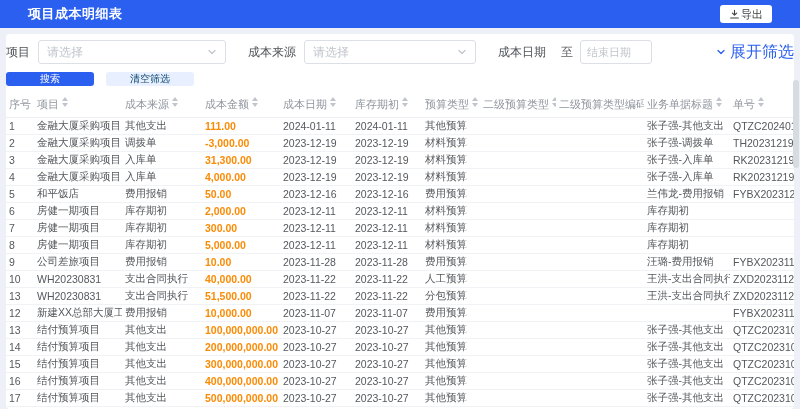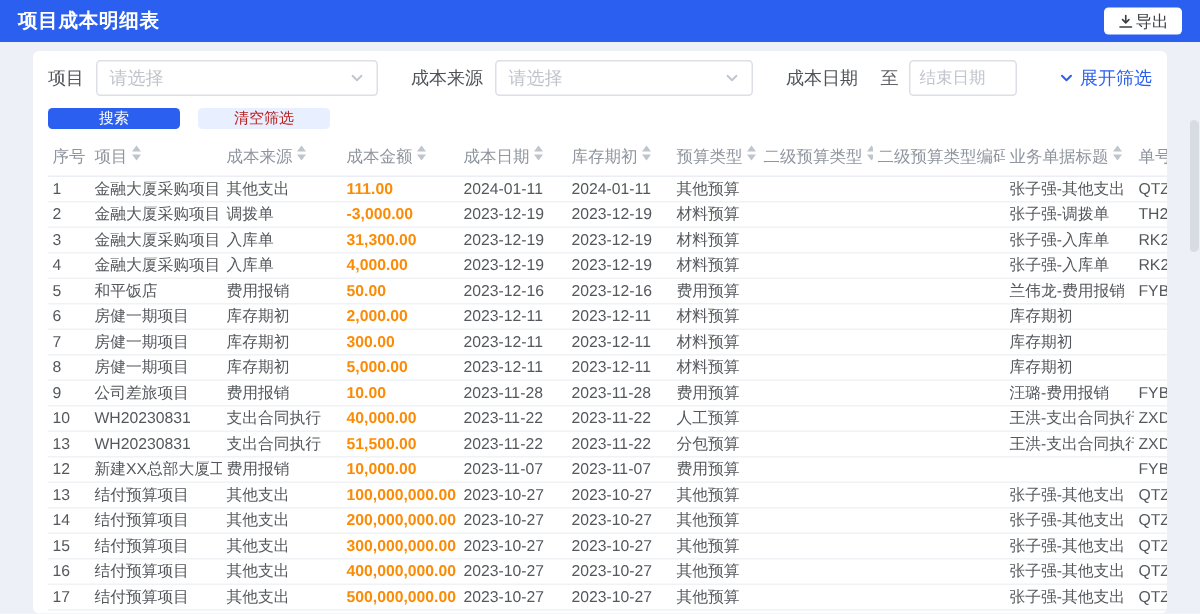--- a/index.html
+++ b/index.html
@@ -1,52 +1,52 @@
 <!DOCTYPE html>
 <html><head>
 <meta charset="utf-8">
 <style>
   *{margin:0;padding:0;box-sizing:border-box}
   html,body{width:800px;height:409px;overflow:hidden;background:#edf0f6;
     font-family:"Liberation Sans","DejaVu Sans",sans-serif}
 
   
   .topbar{height:28px;background:#2a5ff0;display:flex;align-items:center;
-    justify-content:space-between;padding:0 12px}
+    justify-content:space-between;padding:0 28px}
   .title{color:#fff;font-size:13px;font-weight:700;letter-spacing:.5px}
   .export-btn{display:flex;align-items:center;gap:1px;background:#fff;border:none;
     border-radius:3px;height:18px;padding:0 9px;font-size:11px;color:#3c4043;cursor:pointer}
 
   
-  .card{margin:6px 22px 0;background:#fff;border-radius:4px;padding:6px 10px 0;
+  .card{margin:6px 6px 0;background:#fff;border-radius:4px;padding:6px 0 0;
     height:375px;overflow:hidden;position:relative}
 
   
   .filter-row{display:flex;align-items:center;font-size:12px;color:#4e5358;height:24px}
   .filter-item{display:flex;align-items:center;margin-right:22px}
   .flabel{margin-right:8px;white-space:nowrap}
   .select{display:flex;align-items:center;justify-content:space-between;
     border:1px solid #dcdfe6;border-radius:3px;height:24px;padding:0 8px;background:#fff;cursor:pointer}
   .select.s1{width:188px}.select.s2{width:172px}
   .placeholder{color:#c0c4cc;font-size:12px}
   .date-box{display:flex;align-items:center;gap:4px;border:1px solid #dcdfe6;
     border-radius:3px;height:24px;padding:0 6px;width:72px;background:#fff}
   .date-box input{border:none;outline:none;width:100%;font-size:11px;color:#606266;
     font-family:inherit;background:transparent}
   .date-box input::placeholder{color:#c0c4cc}
   .to{margin:0 7px;color:#606266}
   .expand{margin-left:auto;display:flex;align-items:center;gap:4px;color:#2a5ff0;
-    font-size:12px;cursor:pointer;white-space:nowrap}
+    font-size:16px;cursor:pointer;white-space:nowrap}
 
   
   .btn-row{display:flex;gap:12px;margin-top:8px}
   .btn{height:14px;width:88px;font-size:10px;border:none;border-radius:3px;cursor:pointer;
     font-family:inherit}
   .btn-primary{background:#2a5ff0;color:#fff}
-  .btn-light{background:#e8efff;color:#b91c1c}
+  .btn-light{background:#e8efff;color:#0c4a6e}
 
   
   .table-wrap{margin-top:6px}
   table{width:100%;border-collapse:collapse;table-layout:fixed}
   th{font-size:11px;color:#8f959e;font-weight:400;text-align:left;padding:5px 3px;
     border-bottom:1px solid #ebeef5;white-space:nowrap;overflow:hidden}
   .th-wrap{display:inline-flex;}
   td{font-size:10.5px;color:#54585d;padding:0 3px;height:17px;
     border-bottom:1px solid #f0f2f5;white-space:nowrap;overflow:hidden}
   td.amount{color:#fb8b05;font-weight:700}

